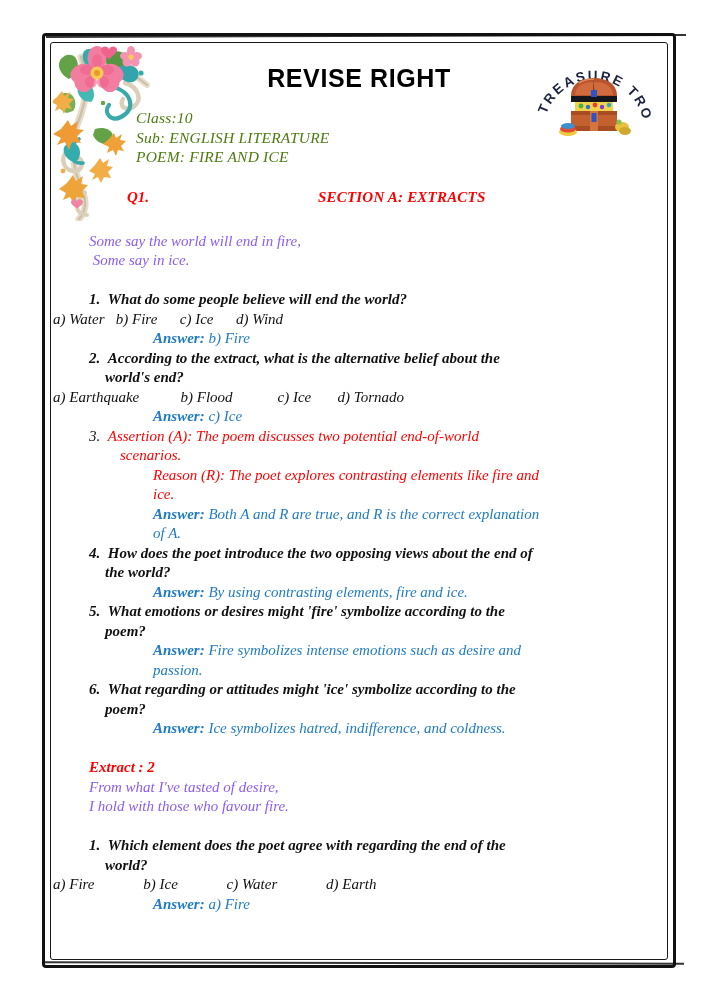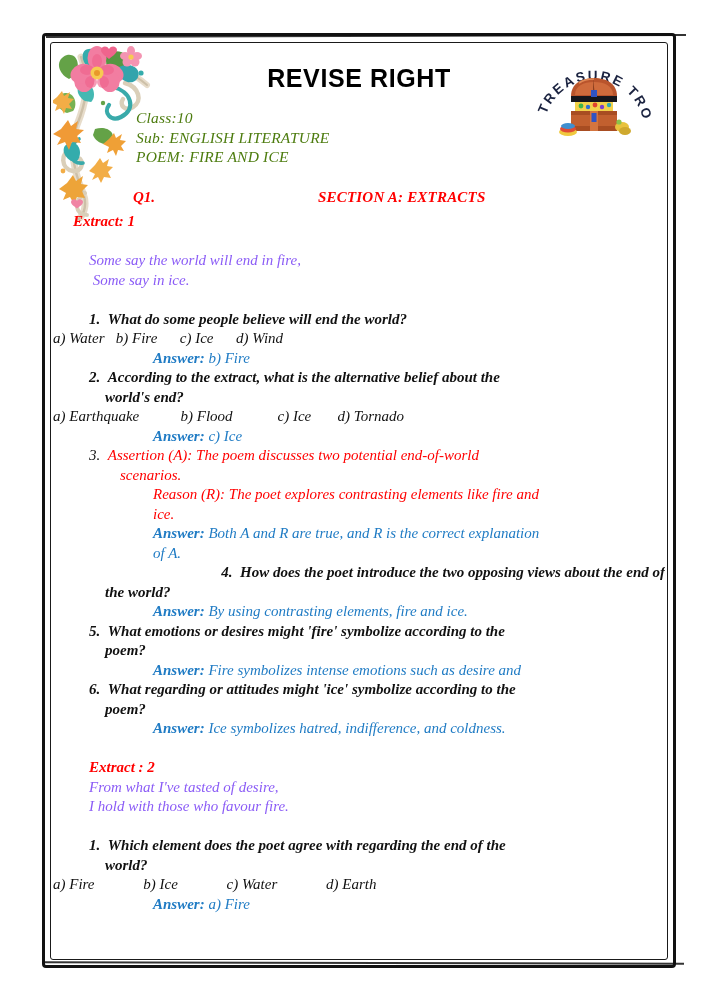--- a/index.html
+++ b/index.html
@@ -69,21 +69,21 @@
     font-style:italic;
     font-size:15.5px;
     line-height:19.5px;
     color:#4d7c0f;
     letter-spacing:.2px;
   }
   .meta div{white-space:nowrap;}
 
   
   .q1-label{
-    position:absolute;left:80px;top:145px;
+    position:absolute;left:74px;top:145px;
     color:#ff0000;font-weight:bold;font-style:italic;font-size:15px;
     font-family:"Liberation Serif",serif;
   }
   .section-label{
     position:absolute;left:265px;top:145px;
     color:#ff0000;font-weight:bold;font-style:italic;font-size:15px;
     font-family:"Liberation Serif",serif;letter-spacing:.2px;
   }
 
   
@@ -233,44 +233,44 @@
     <div class="meta">
       <div>Class:10</div>
       <div>Sub: ENGLISH LITERATURE</div>
       <div>POEM: FIRE AND ICE</div>
     </div>
 
     <div class="q1-label">Q1.</div>
     <div class="section-label">SECTION A: EXTRACTS</div>
 
     <div class="body" id="body">
-        <div class="ln" style="padding-left: 20px;"><span class="redb">Extract: 1</span></div>
         <div class="spacer"></div>
         <div class="ln" style="padding-left: 36px;"><span class="purple">Some say the world will end in fire,</span></div>
         <div class="ln" style="padding-left: 36px;"><span class="purple"> Some say in ice.</span></div>
         <div class="spacer"></div>
         <div class="ln" style="padding-left: 36px;"><span class="qtext">1.</span>  <span class="qtext">What do some people believe will end the world?</span></div>
         <div class="ln"><span class="opt">a) Water   b) Fire      c) Ice      d) Wind</span></div>
         <div class="ln" style="padding-left: 100px;"><span class="blue"><b>Answer:</b> b) Fire</span></div>
         <div class="ln" style="padding-left: 36px;"><span class="qtext">2.</span>  <span class="qtext">According to the extract, what is the alternative belief about the</span></div>
         <div class="ln" style="padding-left: 52px;"><span class="qtext">world's end?</span></div>
         <div class="ln"><span class="opt">a) Earthquake           b) Flood            c) Ice       d) Tornado</span></div>
         <div class="ln" style="padding-left: 100px;"><span class="blue"><b>Answer:</b> c) Ice</span></div>
         <div class="ln" style="padding-left: 36px;"><span class="ri">3.</span>  <span class="red ri">Assertion (A): The poem discusses two potential end-of-world</span></div>
         <div class="ln" style="padding-left: 52px;">&nbsp;&nbsp;&nbsp;&nbsp;<span class="red ri">scenarios.</span></div>
         <div class="ln" style="padding-left: 100px;"><span class="red ri">Reason (R): The poet explores contrasting elements like fire and</span></div>
         <div class="ln" style="padding-left: 100px;"><span class="red ri">ice.</span></div>
         <div class="ln" style="padding-left: 100px;"><span class="blue"><b>Answer:</b> Both A and R are true, and R is the correct explanation</span></div>
         <div class="ln" style="padding-left: 100px;"><span class="blue">of A.</span></div>
-        <div class="ln" style="padding-left: 36px; text-align: right;"><span class="qtext">4.</span>  <span class="qtext">How does the poet introduce the two opposing views about the end of</span></div>
+        <div class="ln" style="padding-left: 36px;"><span class="qtext">4.</span>  <span class="qtext">How does the poet introduce the two opposing views about the end of</span></div>
         <div class="ln" style="padding-left: 52px;"><span class="qtext">the world?</span></div>
         <div class="ln" style="padding-left: 100px;"><span class="blue"><b>Answer:</b> By using contrasting elements, fire and ice.</span></div>
         <div class="ln" style="padding-left: 36px;"><span class="qtext">5.</span>  <span class="qtext">What emotions or desires might 'fire' symbolize according to the</span></div>
         <div class="ln" style="padding-left: 52px;"><span class="qtext">poem?</span></div>
         <div class="ln" style="padding-left: 100px;"><span class="blue"><b>Answer:</b> Fire symbolizes intense emotions such as desire and</span></div>
+        <div class="ln" style="padding-left: 100px;"><span class="blue">passion.</span></div>
         <div class="ln" style="padding-left: 36px;"><span class="qtext">6.</span>  <span class="qtext">What regarding or attitudes might 'ice' symbolize according to the</span></div>
         <div class="ln" style="padding-left: 52px;"><span class="qtext">poem?</span></div>
         <div class="ln" style="padding-left: 100px;"><span class="blue"><b>Answer:</b> Ice symbolizes hatred, indifference, and coldness.</span></div>
         <div class="spacer"></div>
         <div class="ln" style="padding-left: 36px;"><span class="redb">Extract : 2</span></div>
         <div class="ln" style="padding-left: 36px;"><span class="purple">From what I've tasted of desire,</span></div>
         <div class="ln" style="padding-left: 36px;"><span class="purple">I hold with those who favour fire.</span></div>
         <div class="spacer"></div>
         <div class="ln" style="padding-left: 36px;"><span class="qtext">1.</span>  <span class="qtext">Which element does the poet agree with regarding the end of the</span></div>
         <div class="ln" style="padding-left: 52px;"><span class="qtext">world?</span></div>

